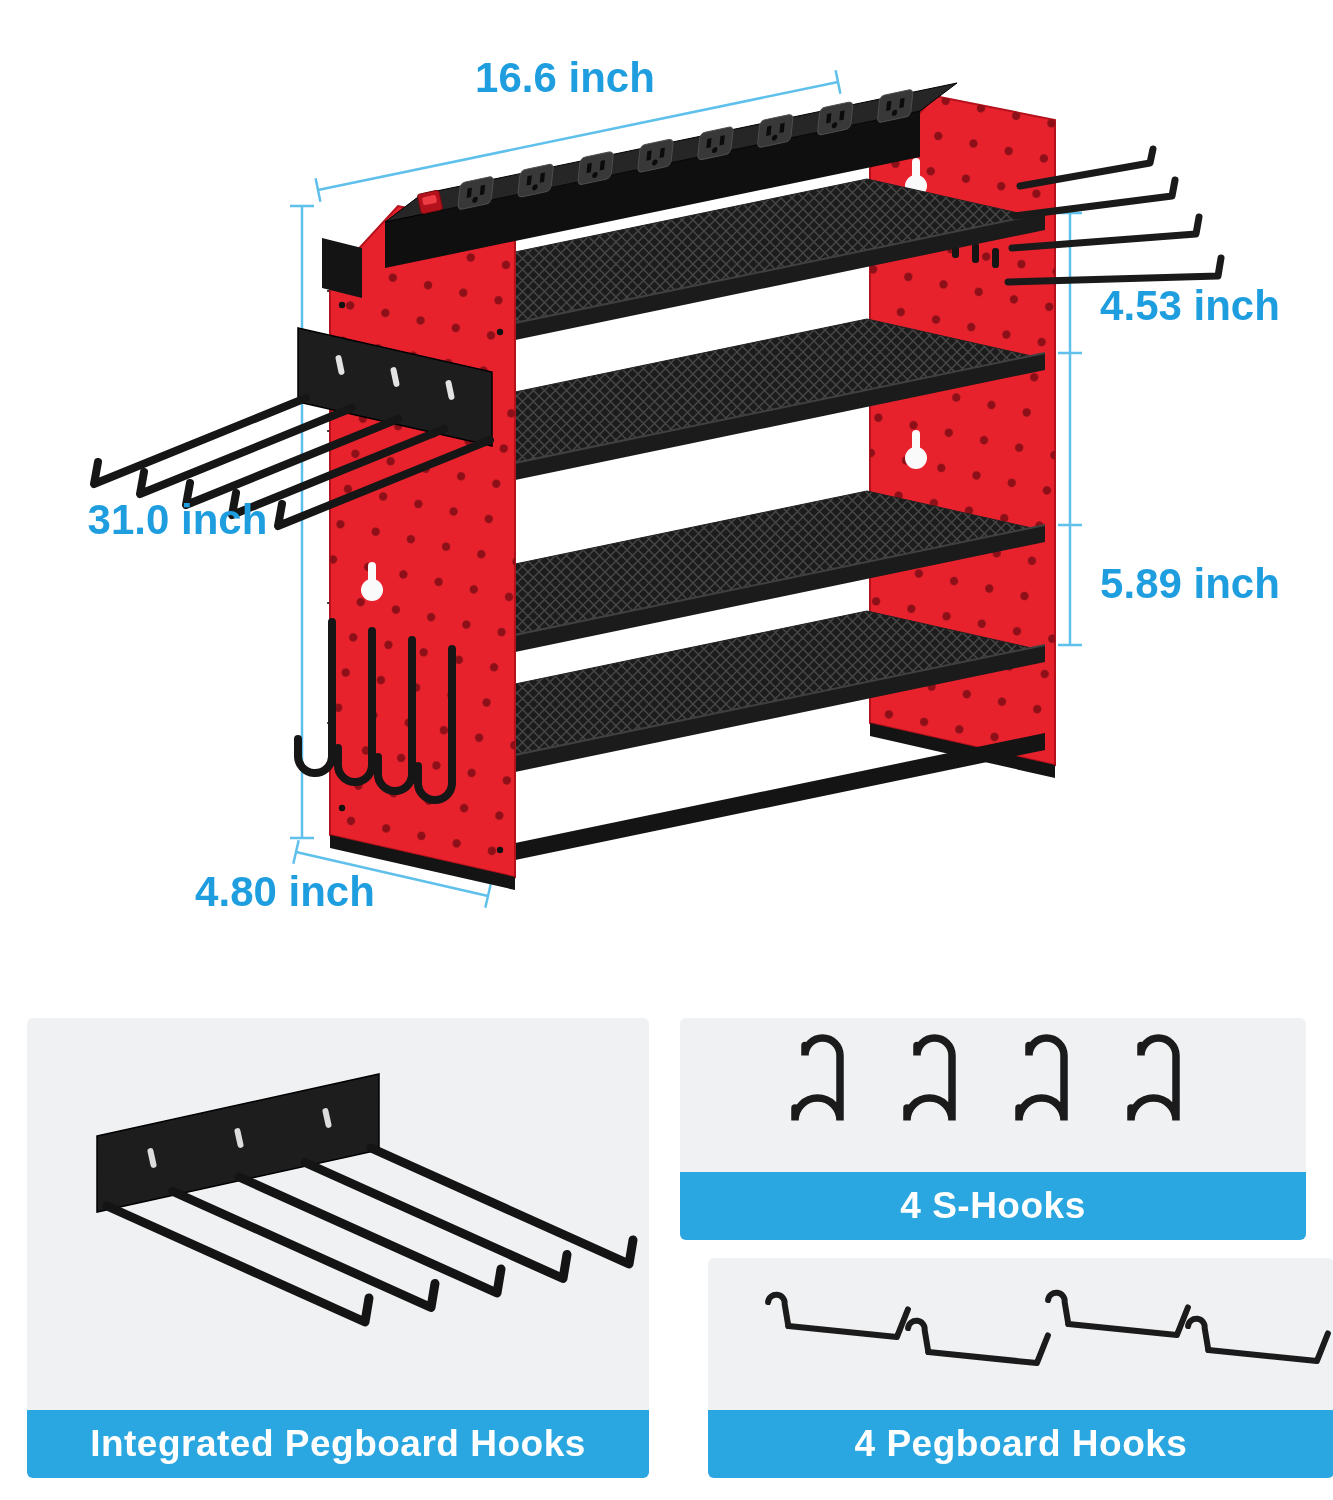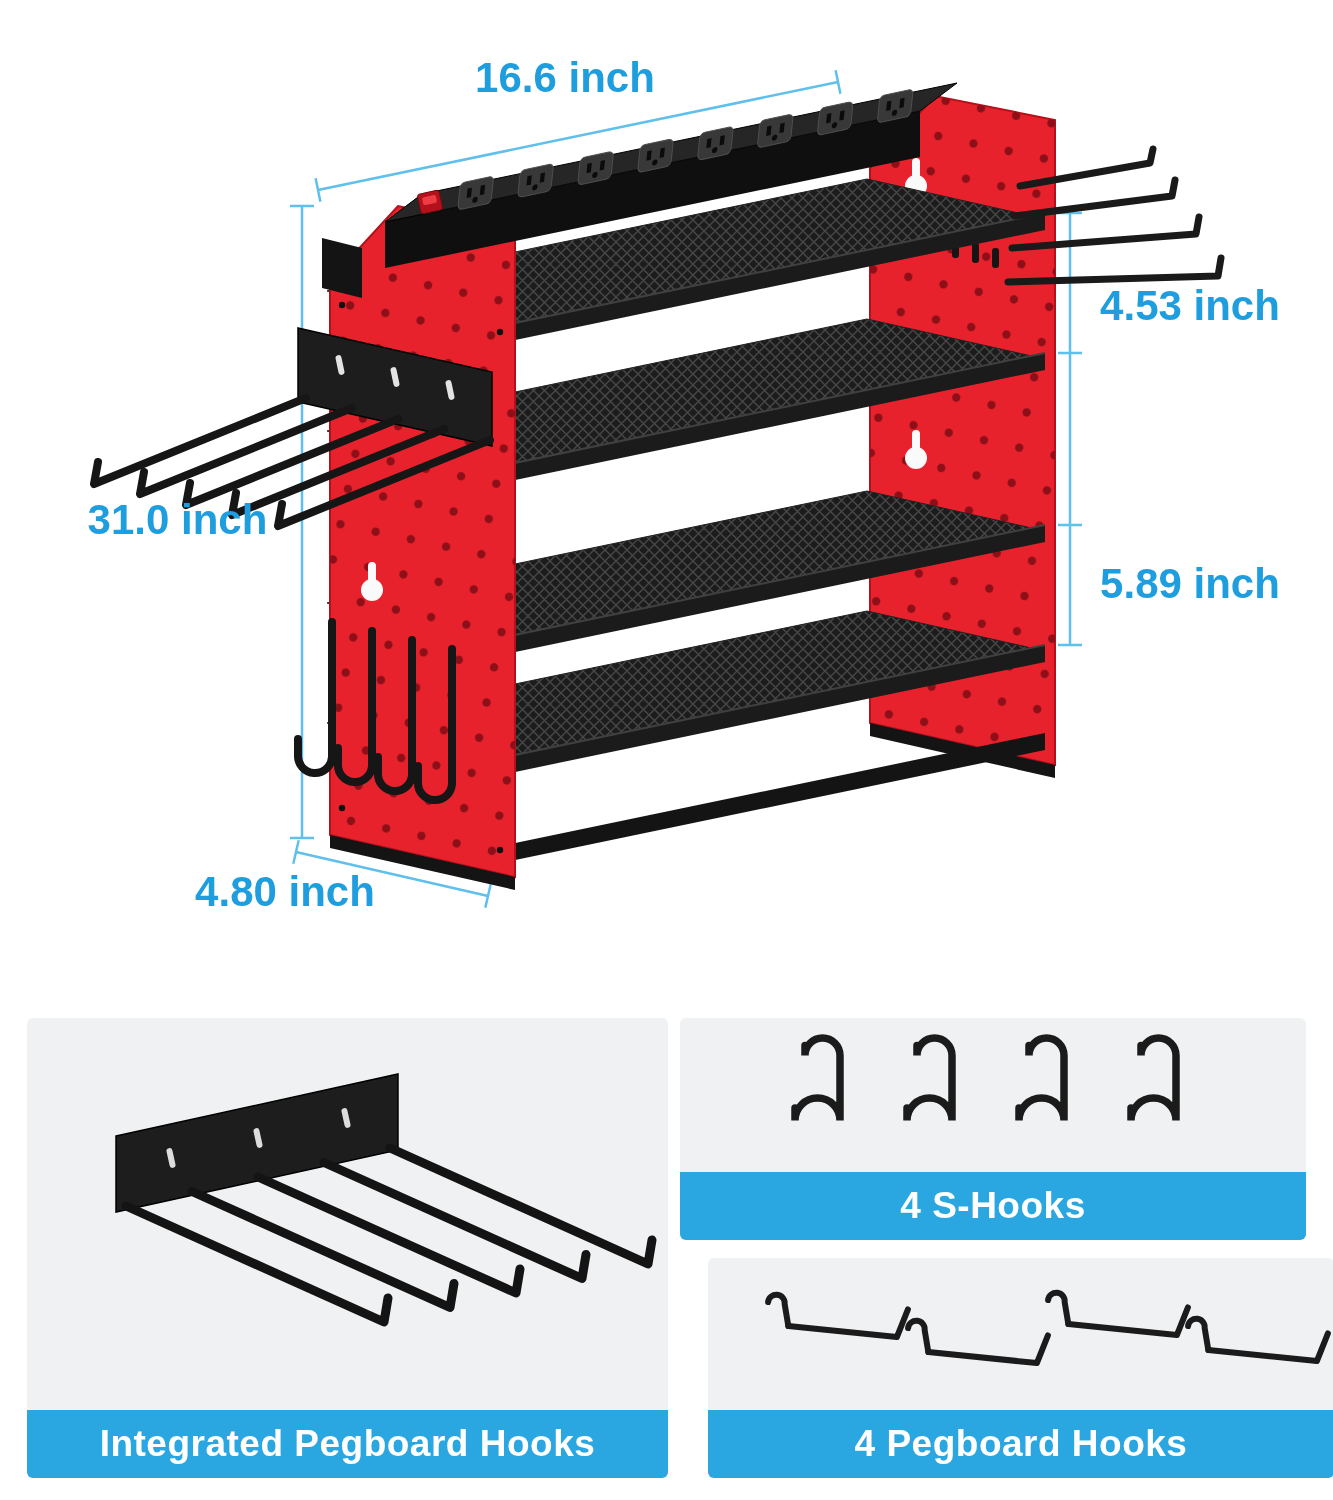--- a/index.html
+++ b/index.html
@@ -207,21 +207,21 @@
       <path d="M1008 282 L1218 276 l3 -18"></path>
     </g>
   </svg>
 
   <div class="dim-label" style="left:420px;top:56px;width:290px;">16.6 inch</div>
   <div class="dim-label" style="left:70px;top:498px;width:215px;">31.0 inch</div>
   <div class="dim-label" style="left:160px;top:870px;width:250px;">4.80 inch</div>
   <div class="dim-label" style="left:1090px;top:260px;width:200px;margin-top:24px;">4.53 inch</div>
   <div class="dim-label" style="left:1090px;top:562px;width:200px;">5.89 inch</div>
 
-  <div class="card" style="left:27px;top:1018px;width:622px;height:460px;padding-left:19px;">
+  <div class="card" style="left:27px;top:1018px;width:622px;height:460px;">
     <svg width="622" height="392" viewBox="0 0 622 392">
       <polygon points="70,118 352,56 352,132 70,194" fill="#1d1d1d" stroke="#000" stroke-width="1.5"></polygon>
       <g fill="#dddddd">
         <rect x="-3" y="-10" width="6" height="20" rx="3" transform="translate(125,140) rotate(-12.5)"></rect>
         <rect x="-3" y="-10" width="6" height="20" rx="3" transform="translate(212,120) rotate(-12.5)"></rect>
         <rect x="-3" y="-10" width="6" height="20" rx="3" transform="translate(300,100) rotate(-12.5)"></rect>
       </g>
       <g stroke="#141414" stroke-width="9" stroke-linecap="round" stroke-linejoin="round" fill="none">
         <path d="M80 188 L338 304 l4 -24"></path>
         <path d="M146 173.5 L404 289.5 l4 -24"></path>

